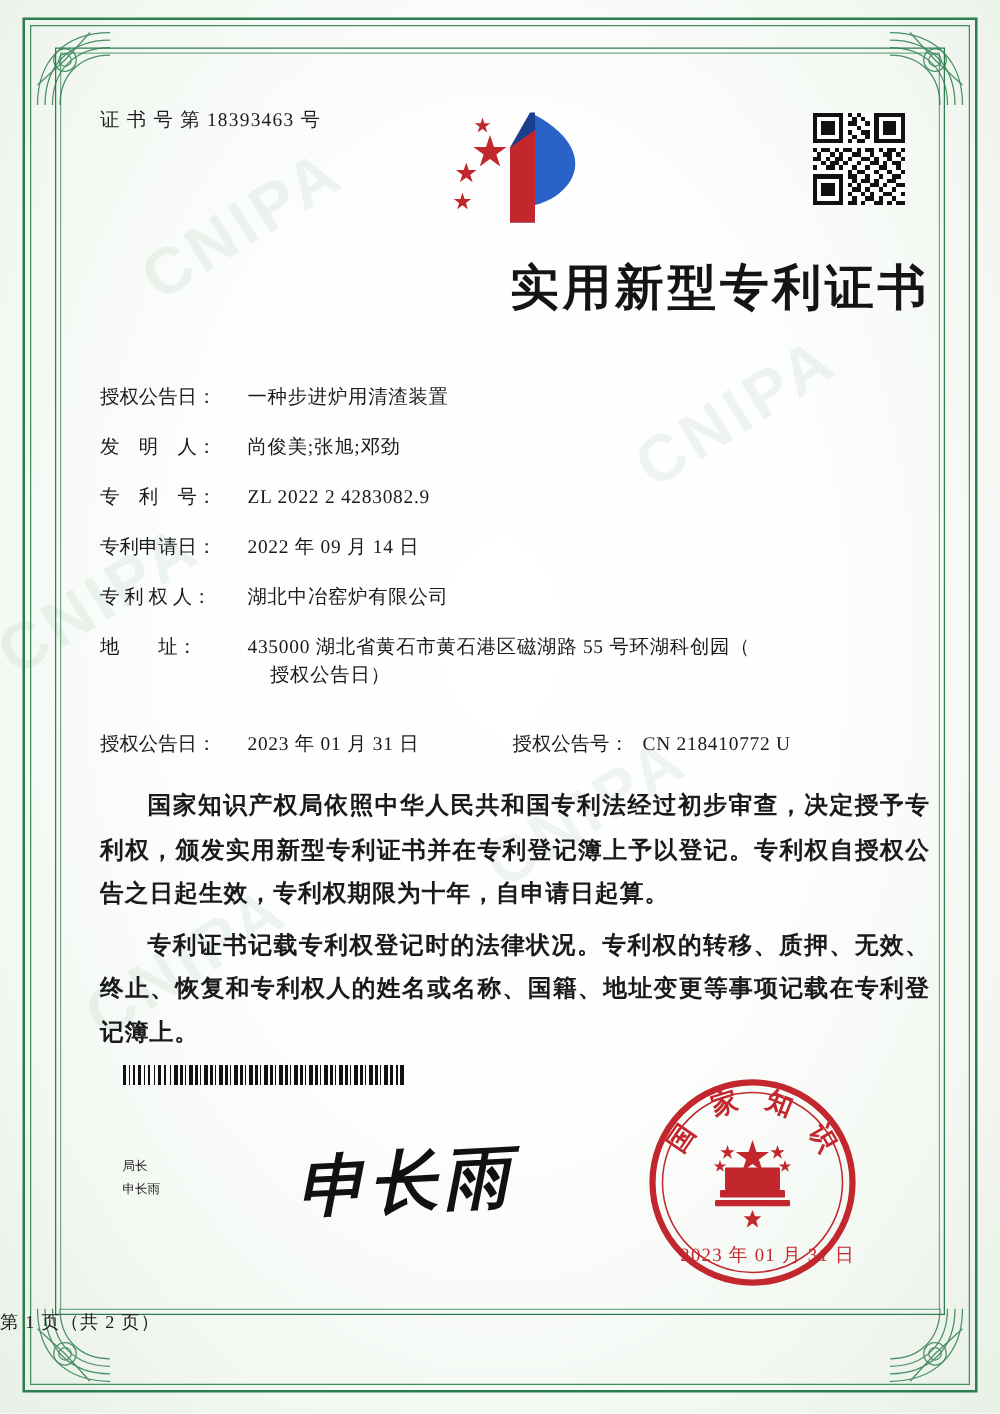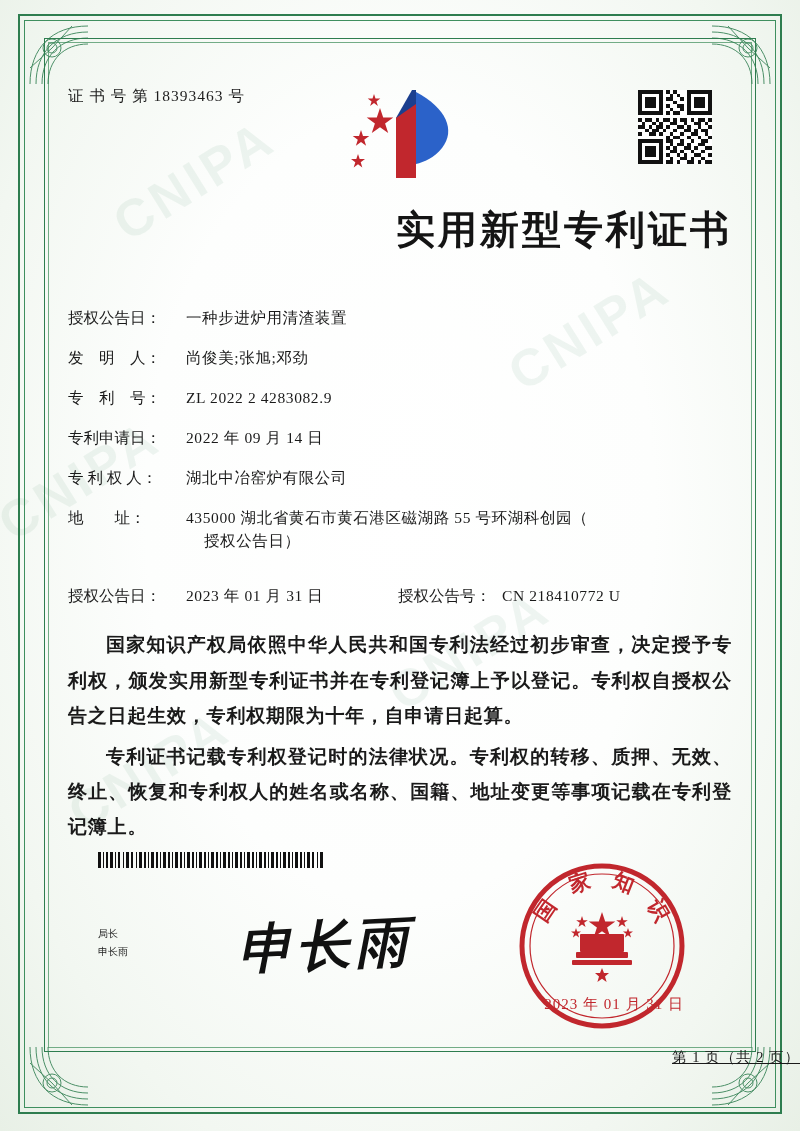--- a/index.html
+++ b/index.html
@@ -79,21 +79,21 @@
   }
   .wm1 { left: 105px; top: 150px; font-size: 52px; }
   .wm2 { left: 500px; top: 300px; font-size: 52px; }
   .wm3 { left: -10px;  top: 450px; font-size: 52px; }
   .wm4 { left: 380px; top: 620px; font-size: 52px; }
   .wm5 { left: 60px;  top: 740px; font-size: 52px; }
 
   
   .content {
     position: absolute;
-    left: 68px; top: 60px;
+    left: 80px; top: 60px;
     width: 664px;
   }
   .cert-no {
     font-size: 15.5px;
     letter-spacing: 1px;
     color: #1d1d1d;
     margin-top: 26px;
   }
 
   
@@ -222,25 +222,24 @@
     font-size: 15px;
     color: #c1272d;
     letter-spacing: 1px;
     font-family: "Liberation Serif", serif;
   }
 
   .page-num {
     position: absolute;
     left: 0; right: 0;
     top: 1048px;
-    text-align: right;
+    text-align: left;
     font-size: 14.5px;
     color: #1a1a1a;
     letter-spacing: 1px;
-    text-decoration: underline;
   }
   .footnote {
     position: absolute;
     left: 0; right: 0;
     top: 1100px;
     text-align: center;
     font-size: 14.5px;
     color: #1a1a1a;
     letter-spacing: 1px;
   }

